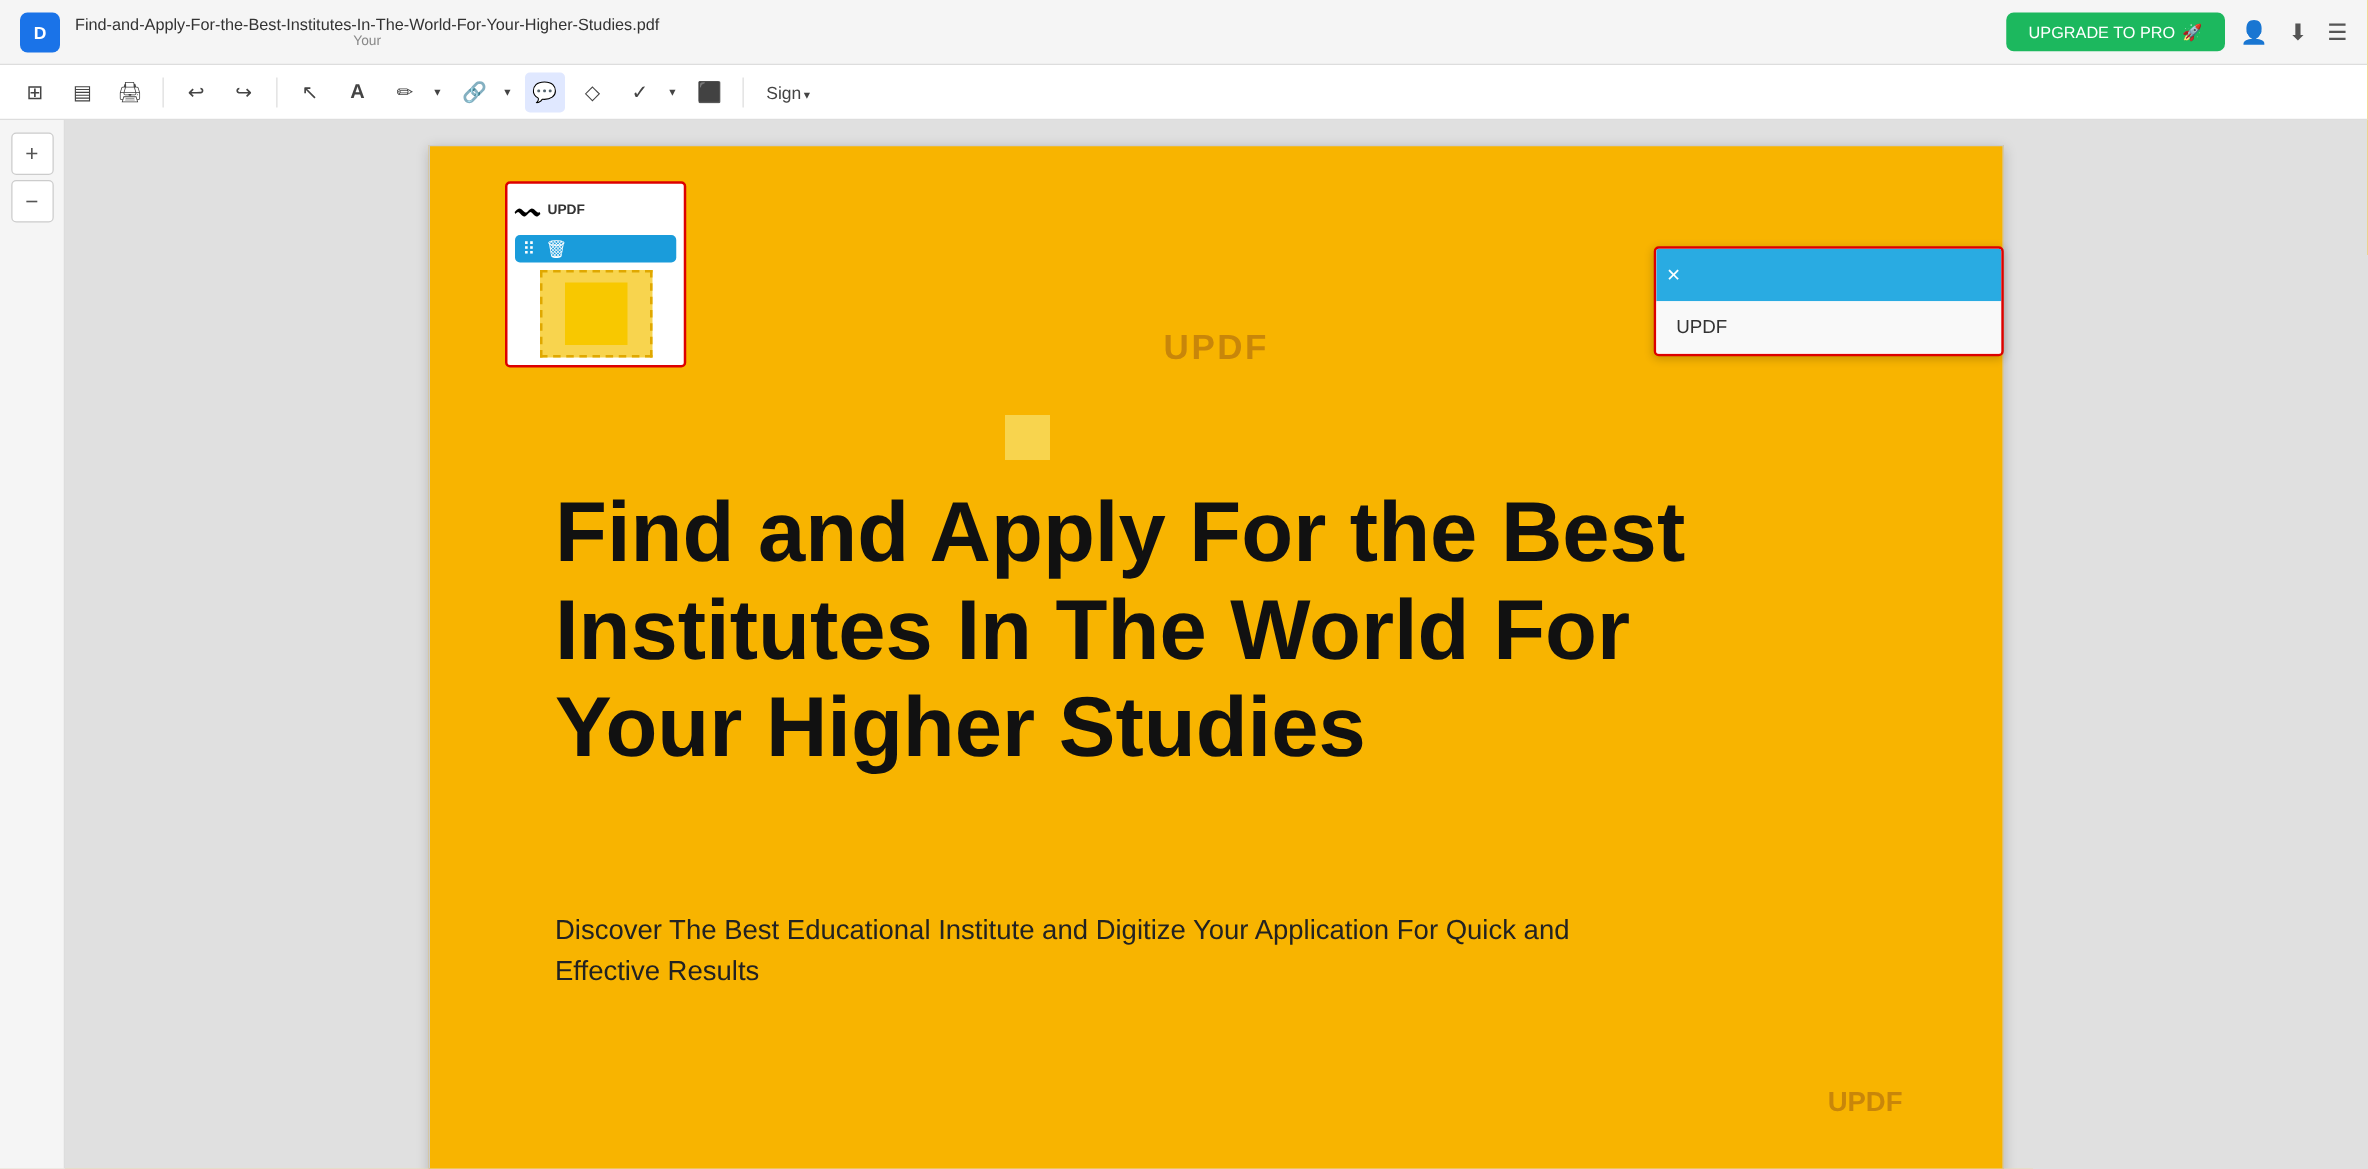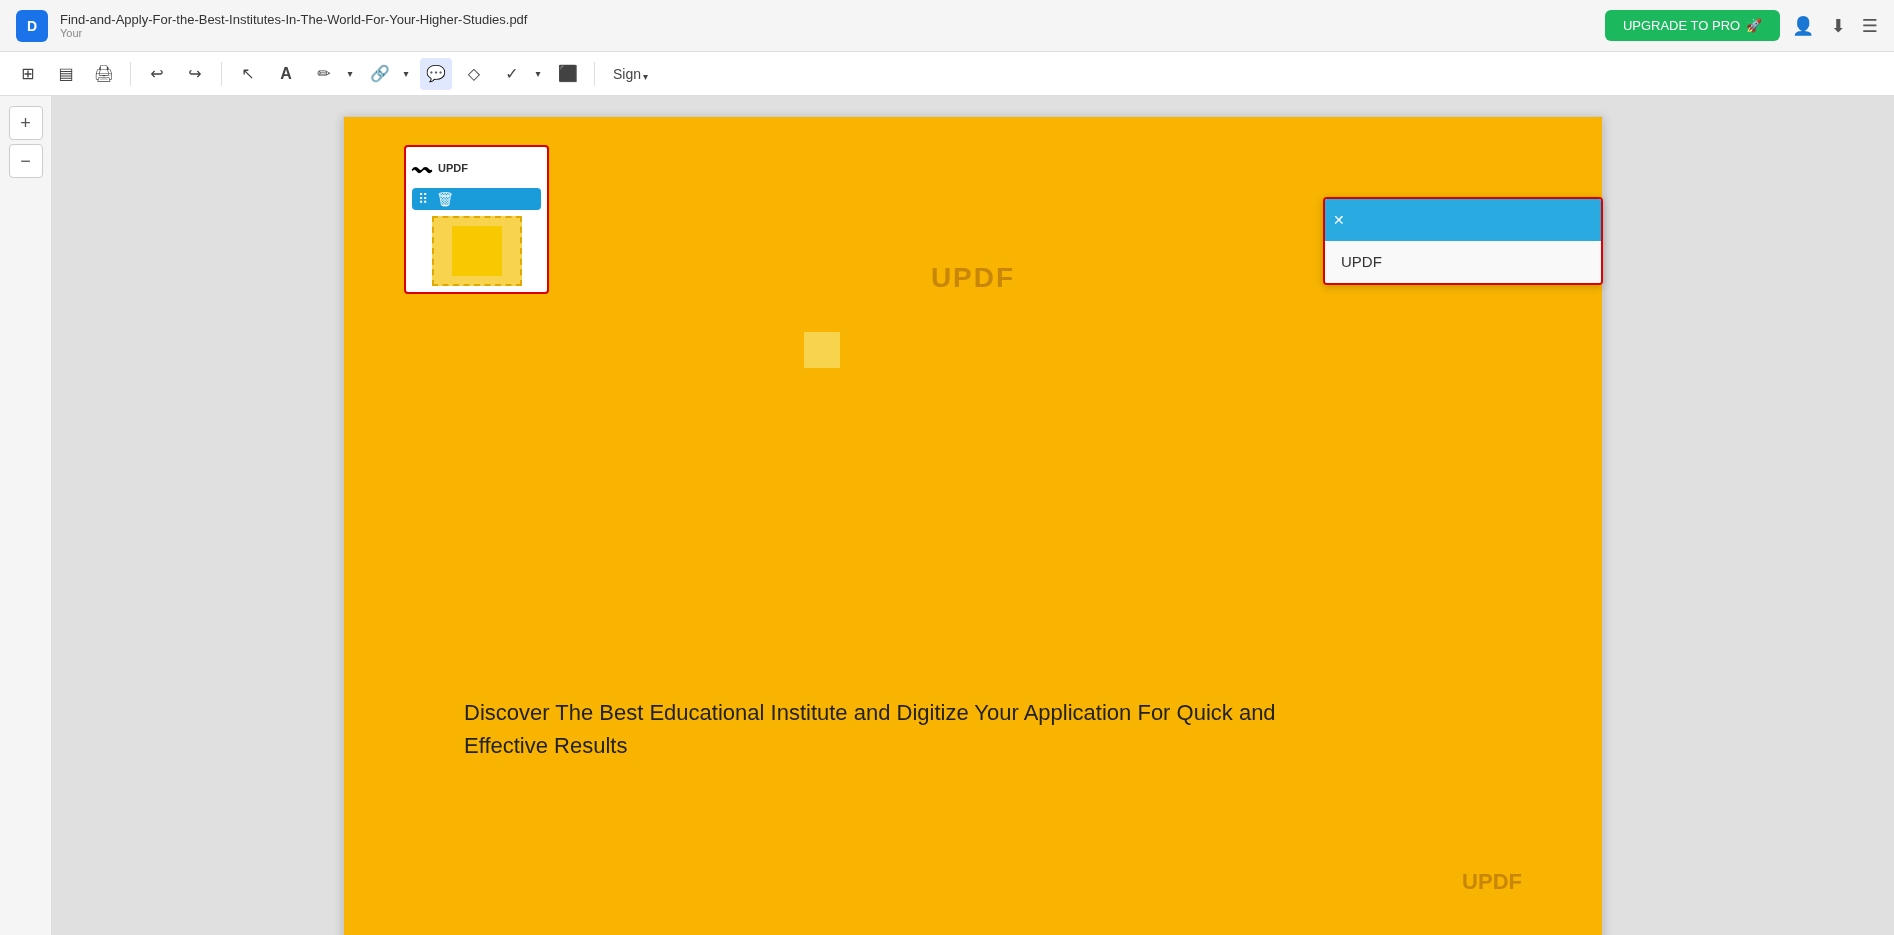--- a/index.html
+++ b/index.html
@@ -10,21 +10,21 @@
       display: flex; align-items: center; justify-content: space-between;
       background: #f5f5f5; border-bottom: 1px solid #ddd;
       height: 52px; padding: 0 16px;
     }
     #title-left { display: flex; align-items: center; gap: 12px; }
     #app-logo {
       width: 32px; height: 32px; background: #1a73e8; border-radius: 6px;
       display: flex; align-items: center; justify-content: center;
     }
     #app-logo-inner { color: white; font-weight: bold; font-size: 14px; }
-    #title-text { display: flex; flex-direction: column; }
+    #title-text { display: flex; flex-direction: column; align-items: center; }
     #file-name { font-size: 13px; color: #333; }
     #saved-status { font-size: 11px; color: #888; }
     #title-right { display: flex; align-items: center; gap: 12px; }
     #upgrade-btn {
       background: #1cb85e; color: white; border: none; border-radius: 6px;
       padding: 8px 18px; font-size: 13px; font-weight: 400; cursor: pointer;
       display: flex; align-items: center; gap: 6px;
     }
     #title-icons { display: flex; align-items: center; gap: 16px; }
     .title-icon { font-size: 18px; color: #555; cursor: pointer; }
@@ -118,21 +118,21 @@
 
     
     #main-heading {
       position: absolute; top: 270px; left: 100px;
       width: 1000px;
     }
     #main-heading h1 {
       font-size: 68px; font-weight: 900; color: #111; line-height: 1.15;
     }
     #sub-heading {
-      position: absolute; top: 579px; left: 100px; width: 900px; margin-left: 20px;
+      position: absolute; top: 610px; left: 100px; width: 900px;
     }
     #sub-heading p { font-size: 22px; color: #222; line-height: 1.5; }
 
     
     #watermark-bottom-right {
       position: absolute; bottom: 60px; right: 80px;
       font-size: 22px; font-weight: bold; color: #c8860a;
     }
 
     
@@ -234,20 +234,23 @@
         </div>
         <div id="sticky-note-box">
           <div id="sticky-note-inner"></div>
         </div>
       </div>
 
       <div id="watermark-center">UPDF</div>
 
       <div id="small-sticky"></div>
 
+      <div id="main-heading">
+        <h1>Find and Apply For the Best Institutes In The World For Your Higher Studies</h1>
+      </div>
 
       <div id="sub-heading">
         <p>Discover The Best Educational Institute and Digitize Your Application For Quick and Effective Results</p>
       </div>
 
       <div id="watermark-bottom-right">UPDF</div>
 
       <div id="right-popup">
 
         <div id="right-popup-header">

